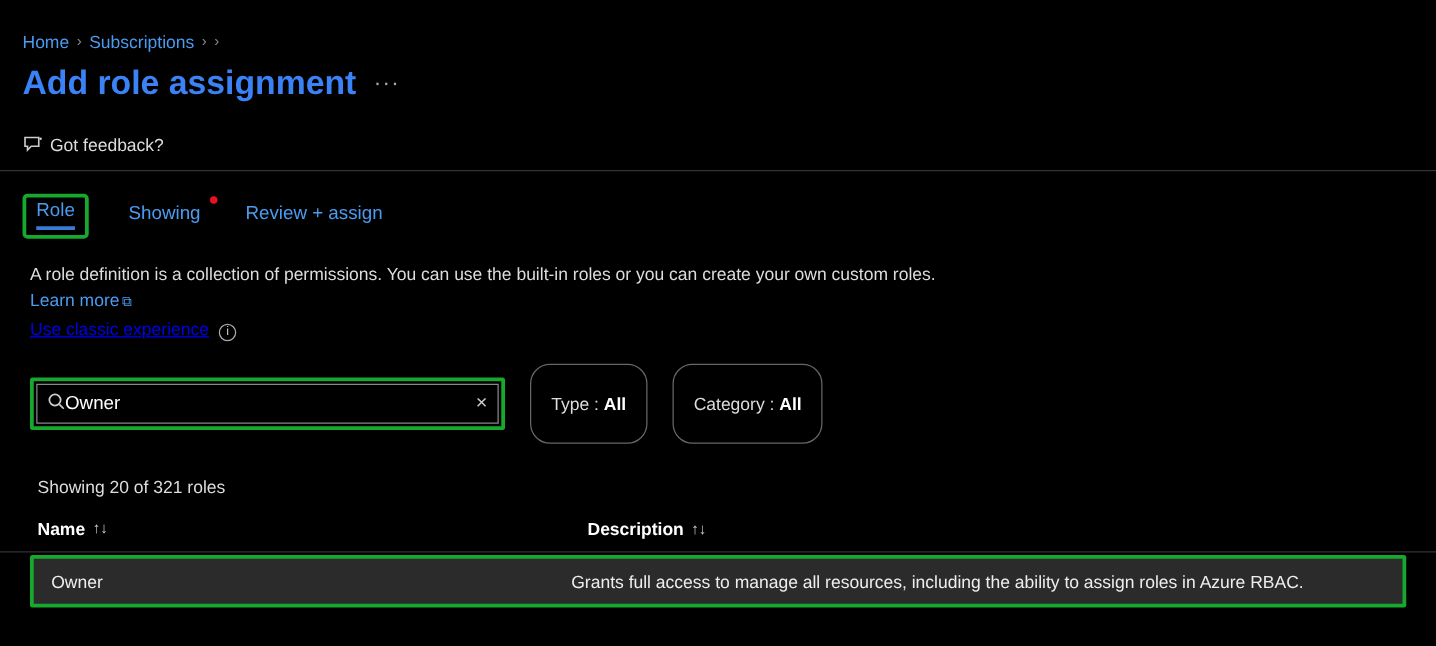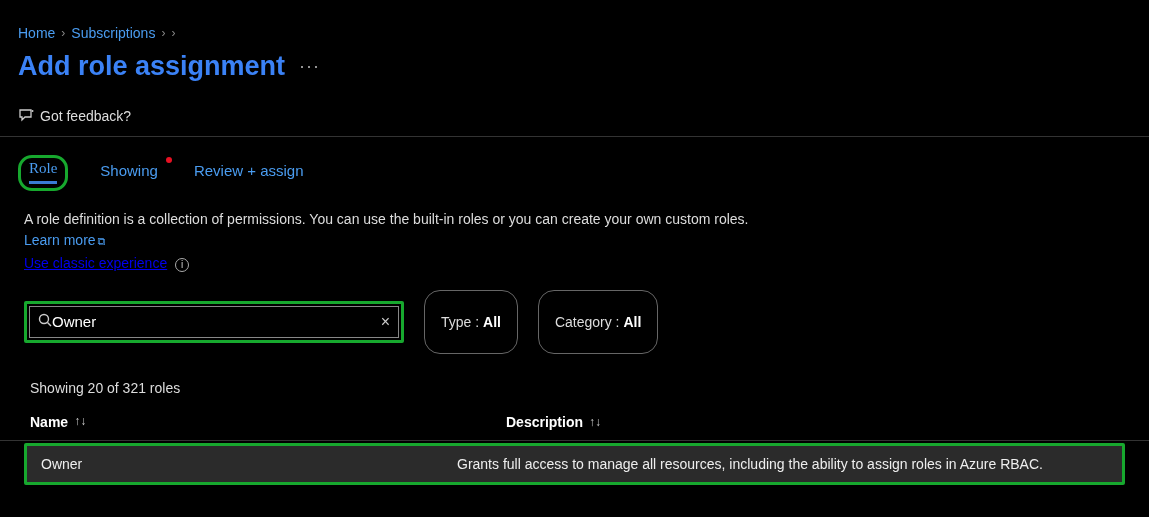--- a/index.html
+++ b/index.html
@@ -50,23 +50,22 @@
 }
 .tab {
   color: #4a9cf0;
   padding: 3px 4px 8px;
   position: relative;
   cursor: pointer;
   font-size: 15px;
 }
 .tab.active-wrap {
   border: 3px solid #17a82e;
-  border-radius: 14px;
+  border-radius: 4px;
   padding: 2px 8px 4px;
-  font-family: Liberation Serif, serif;
 }
 .tab.active-wrap .underline {
   display: block;
   height: 3px;
   background: #3a7bd5;
   margin-top: 4px;
 }
 .tab .red-dot {
   position: absolute;
   top: -2px; right: -10px;
@@ -137,21 +136,21 @@
 .count-row {
   padding: 12px 30px 10px;
   color: #ddd;
 }
 .table-header {
   display: flex;
   padding: 8px 30px 10px;
   border-bottom: 1px solid #333;
   font-weight: 600;
 }
-.table-header .col-name { width: 476px; display: flex; align-items: flex-start; gap: 6px; }
+.table-header .col-name { width: 440px; display: flex; align-items: flex-start; gap: 6px; }
 .table-header .col-desc { flex: 1; display: flex; align-items: center; gap: 6px; }
 .sort-icon { font-size: 12px; color: #ccc; }
 .table-row {
   display: flex;
   padding: 10px 10px;
   background: #2b2b2b;
   border: 3px solid #17a82e;
   border-radius: 2px;
   margin: 2px 24px 0;
 }

